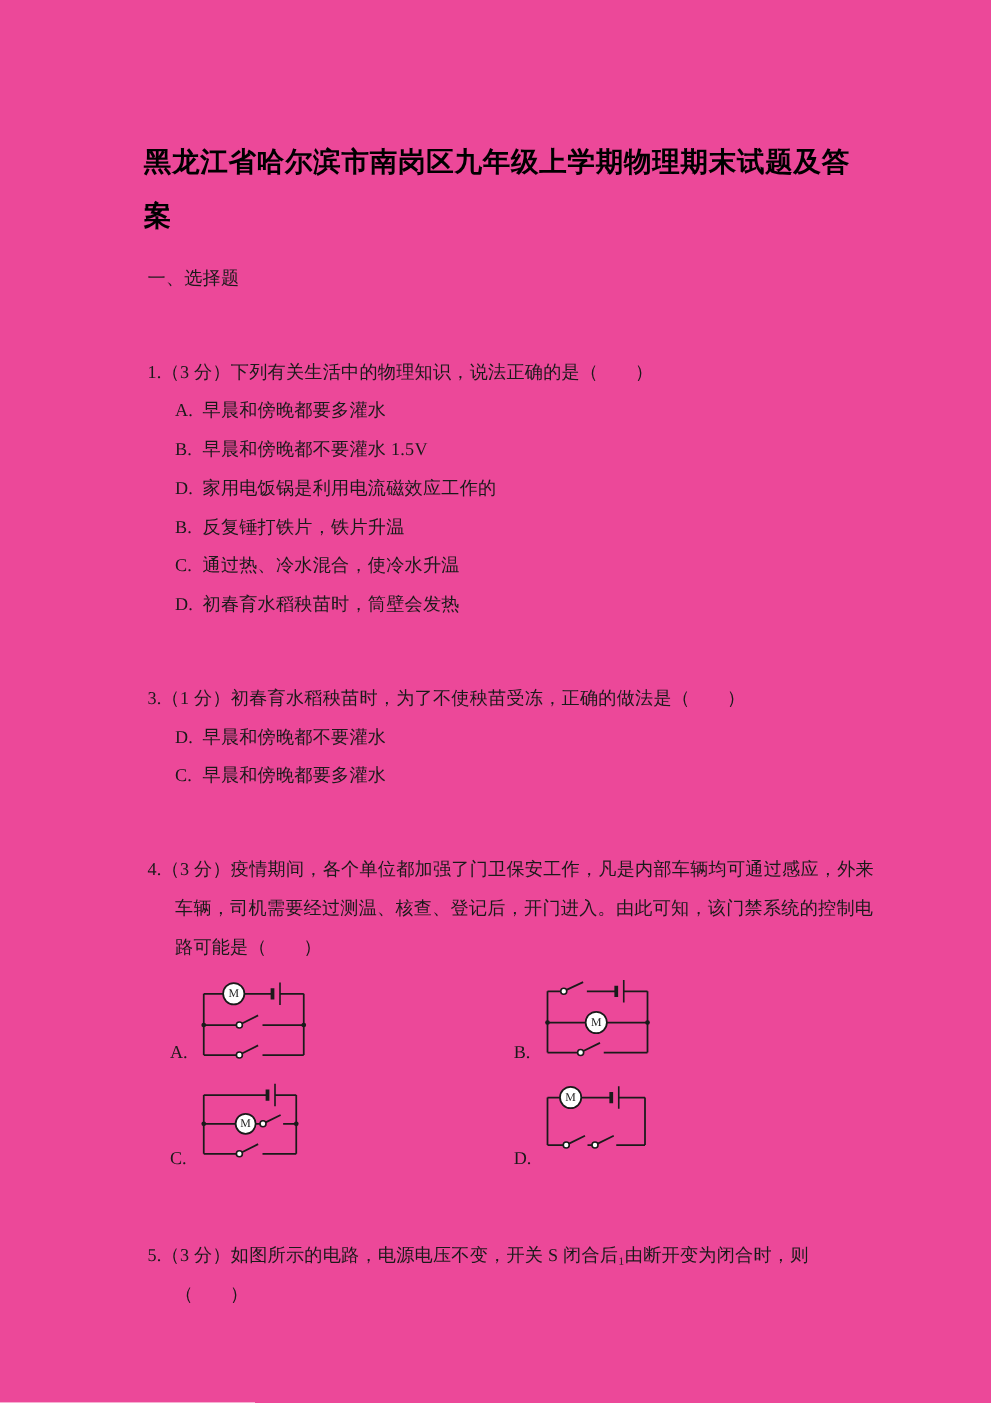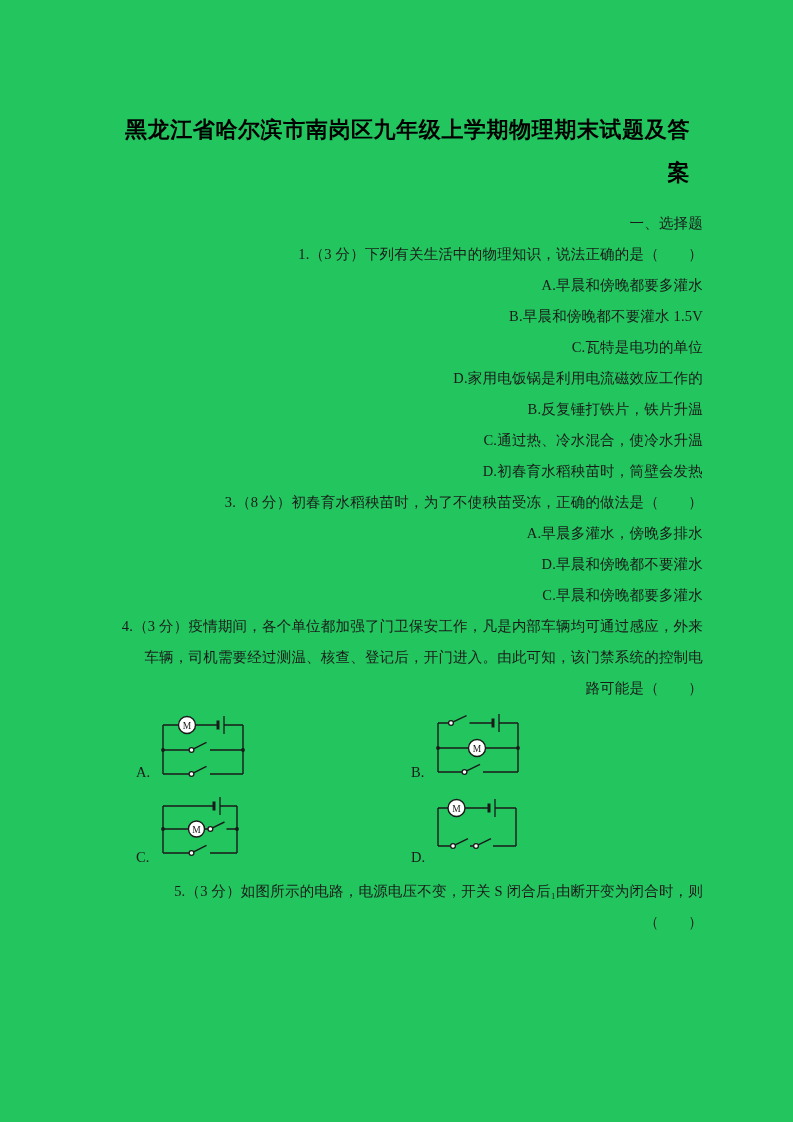--- a/index.html
+++ b/index.html
@@ -1,46 +1,46 @@
 <!DOCTYPE html>
 <html><head>
 <meta charset="utf-8">
 <style>
   html, body { margin: 0; padding: 0; background: #ffffff; }
   .page {
     position: relative;
     width: 793px;
     height: 1122px;
-    background: #22c55e;
+    background: #ec4899;
     box-sizing: border-box;
     padding: 93px 90px 0 115px;
     font-family: "Liberation Serif", "DejaVu Serif", serif;
     color: #1a1a1a;
     overflow: hidden;
-    text-align: right;
   }
   .title {
     font-family: "Liberation Sans", "DejaVu Sans", sans-serif;
     font-weight: bold;
     font-size: 22px;
     line-height: 43px;
     letter-spacing: 0.6px;
     max-width: 575px;
     color: #000000;
   }
   .row {
     font-size: 14.5px;
     line-height: 31px;
     letter-spacing: 0.2px;
   }
   .section-heading { margin-top: 3px; margin-left: 3px; }
   .stem {
     margin-left: 3px;
     padding-left: 22px;
     text-indent: -22px;
+    margin-top: 44px;
   }
   .option { margin-left: 25px; }
   .opt-label { display: inline-block; width: 22px; }
   .figures { position: relative; height: 172px; }
   .fig-label { position: absolute; font-size: 14.5px; line-height: 16px; }
   .circuit { position: absolute; }
   .circuit .wire   { stroke: #1a1a1a; stroke-width: 1.4; fill: none; }
   .circuit .blade  { stroke: #1a1a1a; stroke-width: 1.4; fill: none; }
   .circuit .pivot  { stroke: #1a1a1a; stroke-width: 1.3; fill: #ffffff; }
   .circuit .motor  { stroke: #1a1a1a; stroke-width: 1.4; fill: #ffffff; }
@@ -60,33 +60,31 @@
 <div class="page">
 
   <h1 class="title">黑龙江省哈尔滨市南岗区九年级上学期物理期末试题及答案</h1>
 
   <div class="row section-heading">一、选择题</div>
 
   <div>
     <div class="row stem"><span>1.</span><span>（3 分）下列有关生活中的物理知识，说法正确的是（　　）</span></div>
     <div class="row option"><span class="opt-label">A.</span><span>早晨和傍晚都要多灌水</span></div>
     <div class="row option"><span class="opt-label">B.</span><span>早晨和傍晚都不要灌水 1.5V</span></div>
-    <div class="row option"><span class="opt-label">C.</span><span>瓦特是电功的单位</span></div>
     <div class="row option"><span class="opt-label">D.</span><span>家用电饭锅是利用电流磁效应工作的</span></div>
   </div>
 
   <div>
     <div class="row option"><span class="opt-label">B.</span><span>反复锤打铁片，铁片升温</span></div>
     <div class="row option"><span class="opt-label">C.</span><span>通过热、冷水混合，使冷水升温</span></div>
     <div class="row option"><span class="opt-label">D.</span><span>初春育水稻秧苗时，筒壁会发热</span></div>
   </div>
 
   <div>
-    <div class="row stem"><span>3.</span><span>（8 分）初春育水稻秧苗时，为了不使秧苗受冻，正确的做法是（　　）</span></div>
-    <div class="row option"><span class="opt-label">A.</span><span>早晨多灌水，傍晚多排水</span></div>
+    <div class="row stem"><span>3.</span><span>（1 分）初春育水稻秧苗时，为了不使秧苗受冻，正确的做法是（　　）</span></div>
     <div class="row option"><span class="opt-label">D.</span><span>早晨和傍晚都不要灌水</span></div>
     <div class="row option"><span class="opt-label">C.</span><span>早晨和傍晚都要多灌水</span></div>
   </div>
 
   <div>
     <div class="row stem"><span>4.</span><span>（3 分）疫情期间，各个单位都加强了门卫保安工作，凡是内部车辆均可通过感应，外来车辆，司机需要经过测温、核查、登记后，开门进入。由此可知，该门禁系统的控制电路可能是（　　）</span></div>
 
     <div class="figures">
 
       <span class="fig-label" style="left:21px; top:60px;">A.</span>

